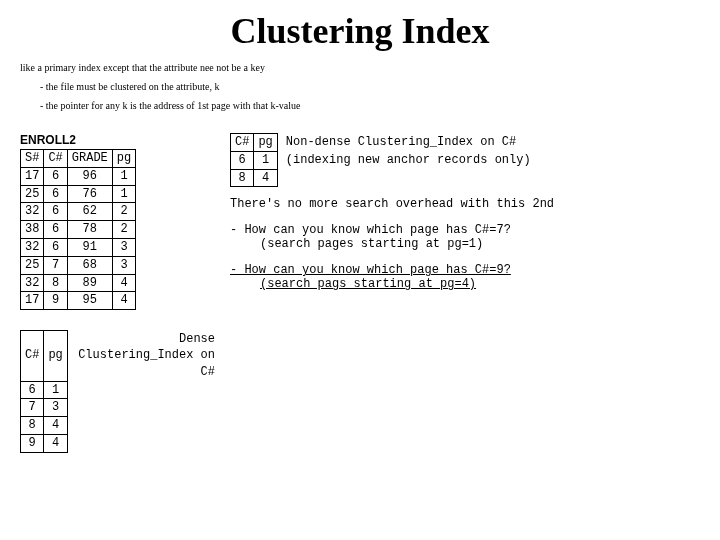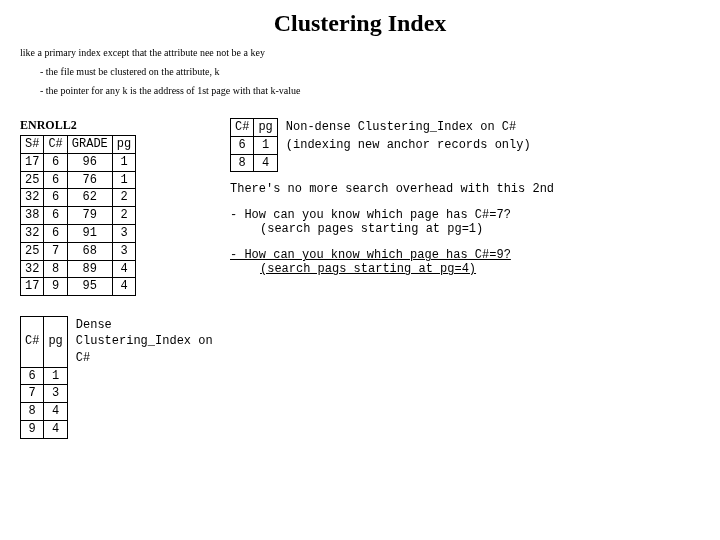--- a/index.html
+++ b/index.html
@@ -5,21 +5,21 @@
     * { margin: 0; padding: 0; box-sizing: border-box; }
     body {
       background: #fff;
       font-family: 'Times New Roman', serif;
       width: 720px;
       min-height: 540px;
       padding: 10px 20px;
     }
     h1 {
       text-align: center;
-      font-size: 24px;
+      font-size: 36px;
       font-weight: bold;
       margin-bottom: 8px;
       font-family: 'Times New Roman', serif;
     }
     .intro-text {
       font-size: 10px;
       margin-bottom: 4px;
       line-height: 1.5;
     }
     .indent {
@@ -34,21 +34,21 @@
       width: 200px;
       flex-shrink: 0;
     }
     .right-panel {
       flex: 1;
       font-size: 12px;
       font-family: 'Courier New', monospace;
     }
     .table-label {
       font-weight: bold;
-      font-family: Liberation Serif, serif;
+      font-family: Liberation Sans, sans-serif;
       font-size: 12px;
       margin-bottom: 2px;
     }
     table {
       border-collapse: collapse;
       font-family: 'Courier New', monospace;
       font-size: 12px;
     }
     td {
       padding: 0 4px;
@@ -105,21 +105,21 @@
           </tr>
           <tr>
             <td>32</td>
             <td>6</td>
             <td>62</td>
             <td>2</td>
           </tr>
           <tr>
             <td>38</td>
             <td>6</td>
-            <td>79</td>
+            <td>78</td>
             <td>2</td>
           </tr>
           <tr>
             <td>32</td>
             <td>6</td>
             <td>91</td>
             <td>3</td>
           </tr>
           <tr>
             <td>25</td>
@@ -141,21 +141,21 @@
           </tr>
         </tbody>
     </table>
 
     <div class="dense-index">
       <table>
         <thead>
           <tr>
             <th>C#</th>
             <th>pg</th>
-            <th style="border:none; text-align:left; padding-left:8px;">Dense Clustering_Index on C#</th>
+            <th style="border:none; text-align:right; padding-left:8px;">Dense Clustering_Index on C#</th>
           </tr>
         </thead>
         <tbody id="dense-tbody">
         <tr>
               <td>6</td>
               <td>1</td>
               <td style="border: none;"></td>
             </tr>
             <tr>
               <td>7</td>

